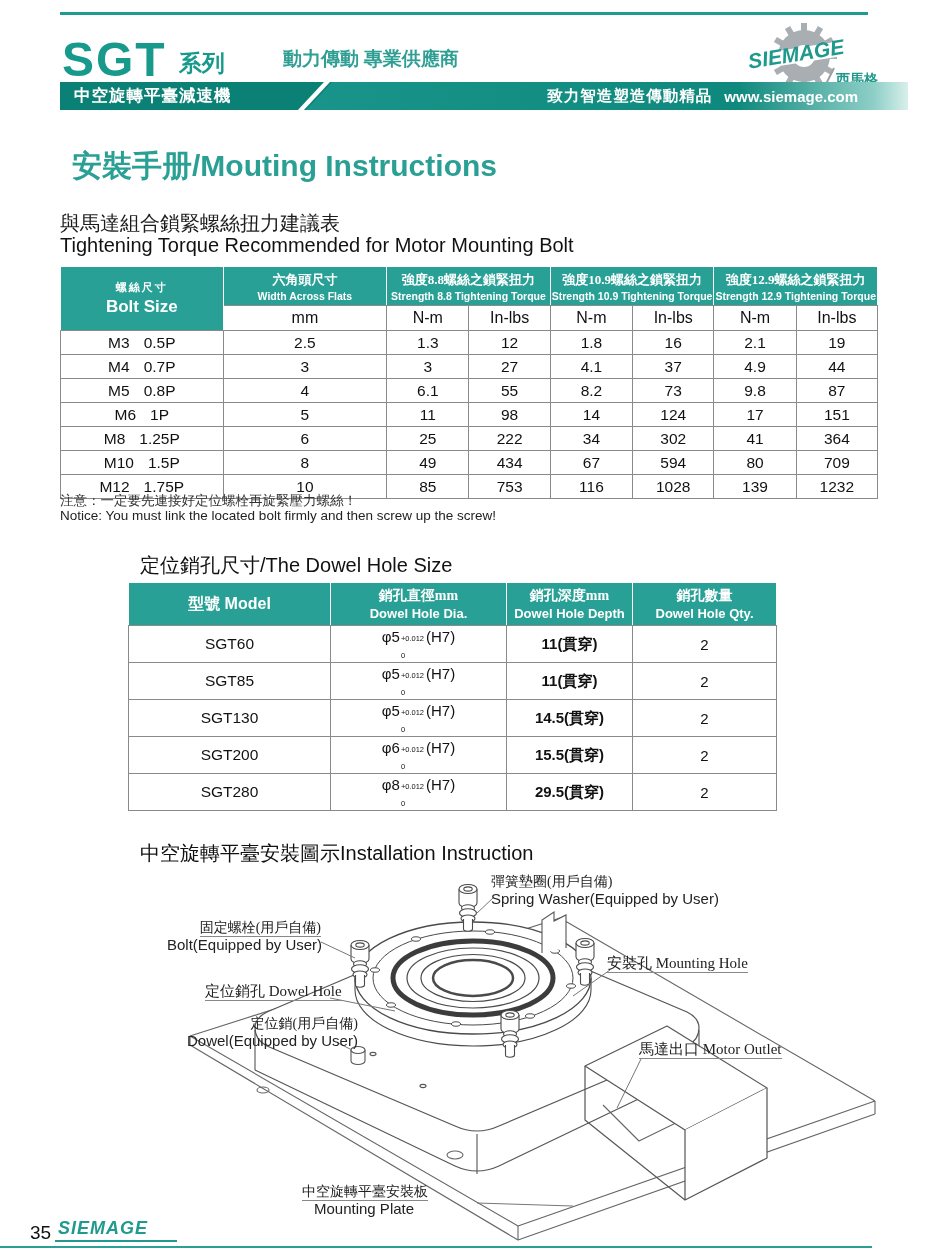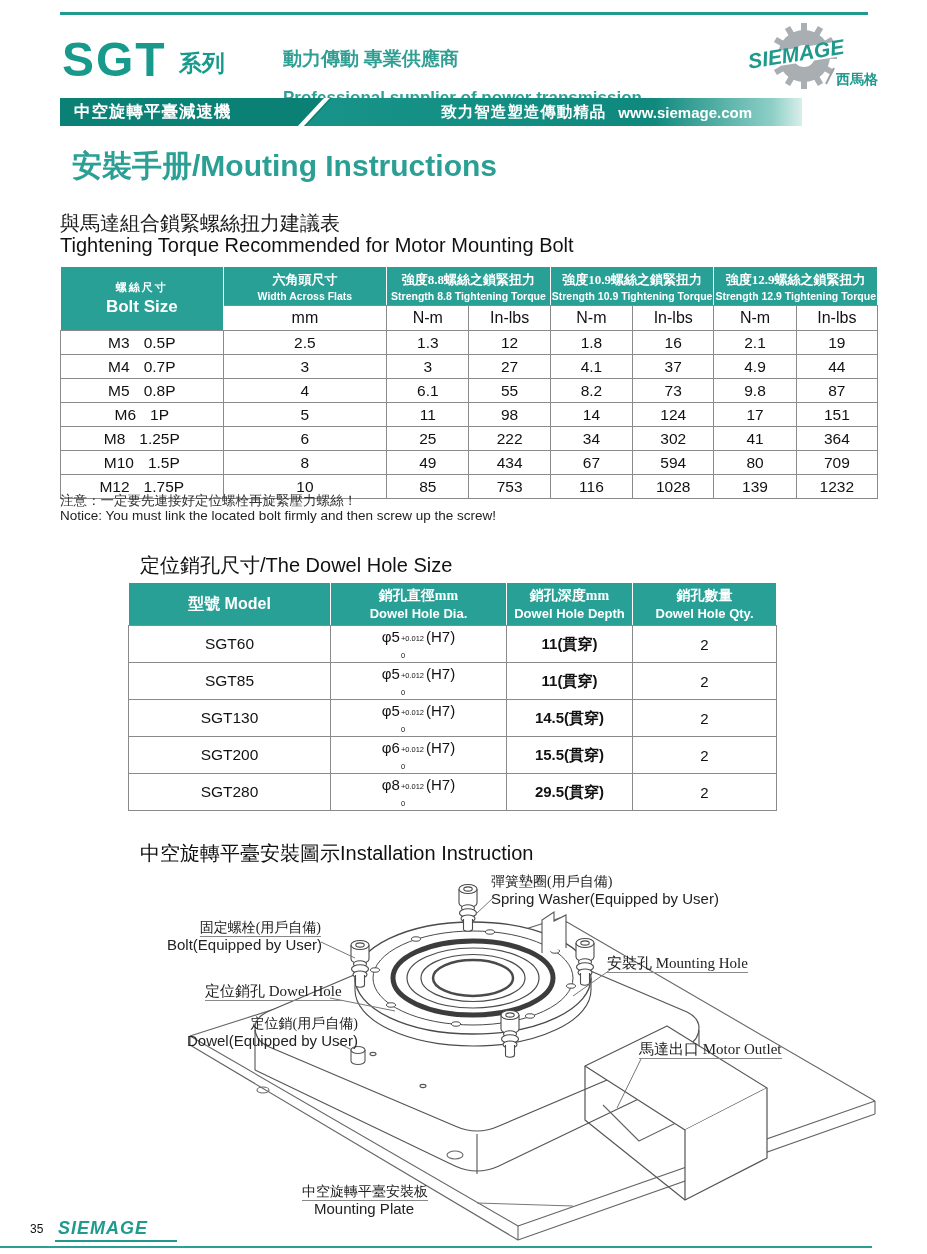--- a/index.html
+++ b/index.html
@@ -8,21 +8,21 @@
 
   
   .top-rule{position:absolute;left:60px;top:12px;width:808px;height:3px;background:#1f9c90;}
   .series-block{position:absolute;left:62px;top:32px;white-space:nowrap;}
   .series{font-size:48px;font-weight:800;color:#179a8c;letter-spacing:2px;}
   .series-label{font-size:23px;font-weight:800;color:#179a8c;margin-left:12px;position:relative;top:-5px;}
   .tagline{position:absolute;left:283px;top:46px;color:#2f9f93;}
   .tagline-zh{font-size:19px;font-weight:700;font-family:"Liberation Serif","DejaVu Serif",serif;}
   .tagline-en{font-size:17px;font-weight:700;margin-top:16px;}
   .brand-logo{position:absolute;left:742px;top:22px;width:142px;height:72px;}
-  .teal-bar{position:absolute;left:60px;top:98px;width:742px;height:28px;
+  .teal-bar{position:absolute;left:60px;top:82px;width:848px;height:28px;
             background:linear-gradient(90deg,#5abcaf 0%,#18948a 30%,#0f897d 80%,#8ecfc7 96%,#d9efeb 100%);}
   .bar-left{position:absolute;left:0;top:0;height:100%;width:272px;background:#0b8175;
             clip-path:polygon(0 0,100% 0,calc(100% - 26px) 100%,0 100%);
             display:flex;align-items:center;padding-left:14px;box-sizing:border-box;
             color:#fff;font-size:16.5px;font-weight:700;letter-spacing:1px;
             font-family:"Liberation Serif","DejaVu Serif",serif;}
   .bar-gap{position:absolute;left:264px;top:0;width:6px;height:100%;background:#fff;
            transform:skewX(-43deg);transform-origin:top left;}
   .bar-right{position:absolute;right:50px;top:0;height:100%;display:flex;align-items:center;gap:12px;
              color:#fff;font-weight:700;}
@@ -69,21 +69,21 @@
   
   .h2-install{position:absolute;left:140px;top:840px;font-size:20px;color:#111;}
   .diagram{position:absolute;left:105px;top:858px;width:790px;height:396px;}
   .diagram svg{position:absolute;left:0;top:0;}
   .dlabel{position:absolute;white-space:nowrap;color:#222;line-height:1.15;}
   .dlabel .zh{font-size:14px;font-family:"Liberation Serif","DejaVu Serif",serif;}
   .dlabel .en{font-size:15px;}
   .u{border-bottom:1px solid #888;padding-bottom:1px;}
 
   
-  .page-num{position:absolute;left:30px;top:1222px;font-size:12px;color:#111;}
+  .page-num{position:absolute;left:30px;top:1222px;font-size:19px;color:#111;}
   .footer-brand{position:absolute;left:58px;top:1218px;font-size:18px;font-weight:900;font-style:italic;
                 color:#1f9a8d;letter-spacing:1px;}
   .footer-brand-line{position:absolute;left:55px;top:1240px;width:122px;height:2px;background:#1f9a8d;}
   .bottom-rule{position:absolute;left:0;top:1246px;width:872px;height:2px;background:#2aa094;}
 </style>
 </head>
 <body>
 
 <div class="page">
 

